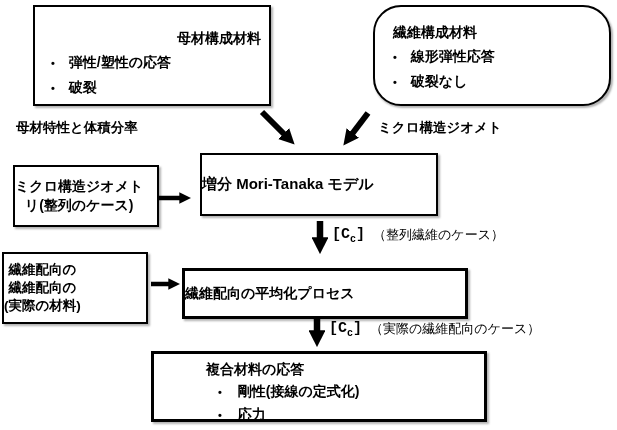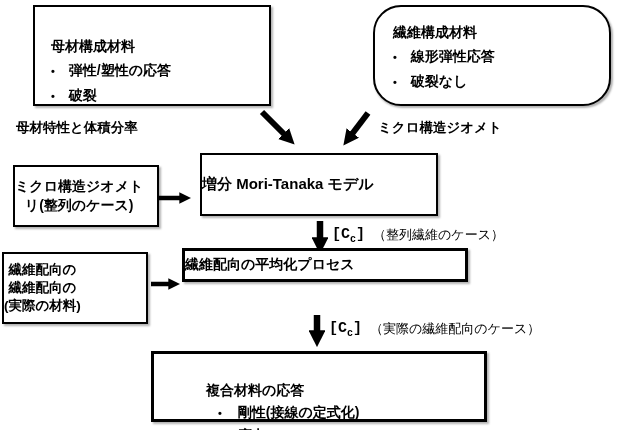--- a/index.html
+++ b/index.html
@@ -38,28 +38,28 @@
     align-items: flex-start;
     white-space: nowrap;
     font-family: Liberation Mono, monospace;
   }
   .cc-symbol { font-weight: bold; font-size: 15px; }
   .cc-symbol sub { font-size: 10px; }
   .cc-note { font-size: 13px; margin-left: 8px; }
   svg.arrows { position: absolute; left: 0; top: 0; width: 617px; height: 430px; pointer-events: none; }
 
   
-  #matrix-box   { left: 33px;  top: 5px;   width: 238px; height: 101px; padding: 28px 8px 0 16px; }
+  #matrix-box   { left: 33px;  top: 5px;   width: 238px; height: 101px; padding: 20px 8px 0 16px; text-align: right; }
   #fiber-box    { left: 373px; top: 5px;   width: 238px; height: 101px; padding: 14px 8px 0 18px; border-radius: 28px; }
   #mori-box     { left: 200px; top: 153px; width: 238px; height: 63px;  font-size: 15px; }
   #micro-box    { left: 13px;  top: 165px; width: 146px; height: 62px;  font-size: 14px; line-height: 19px; }
   #tensor-box   { left: 2px;   top: 252px; width: 146px; height: 72px;  font-size: 13.5px; line-height: 18px; }
-  #avg-box      { left: 182px; top: 248px; width: 286px; height: 34px;  font-size: 14px; }
+  #avg-box      { left: 182px; top: 268px; width: 286px; height: 51px;  font-size: 14px; }
   #composite-box{ left: 151px; top: 351px; width: 336px; height: 71px;  padding: 4px 8px 0 52px; }
-  #composite-box .box-title { line-height: 22px; margin-top: 21px; }
+  #composite-box .box-title { line-height: 22px; }
   #composite-box .bullet-row { line-height: 22px; }
   #composite-box .bullet-dot { line-height: 22px; margin-right: 16px; margin-left: 12px; }
 
   #matrix-label { left: 16px;  top: 119px; }
   #fiber-label  { left: 378px; top: 119px; }
   #cc1-row { left: 332px; top: 226px; height: 24px; }
   #cc2-row { left: 329px; top: 320px; height: 24px; }
 </style>
 </head>
 <body>

